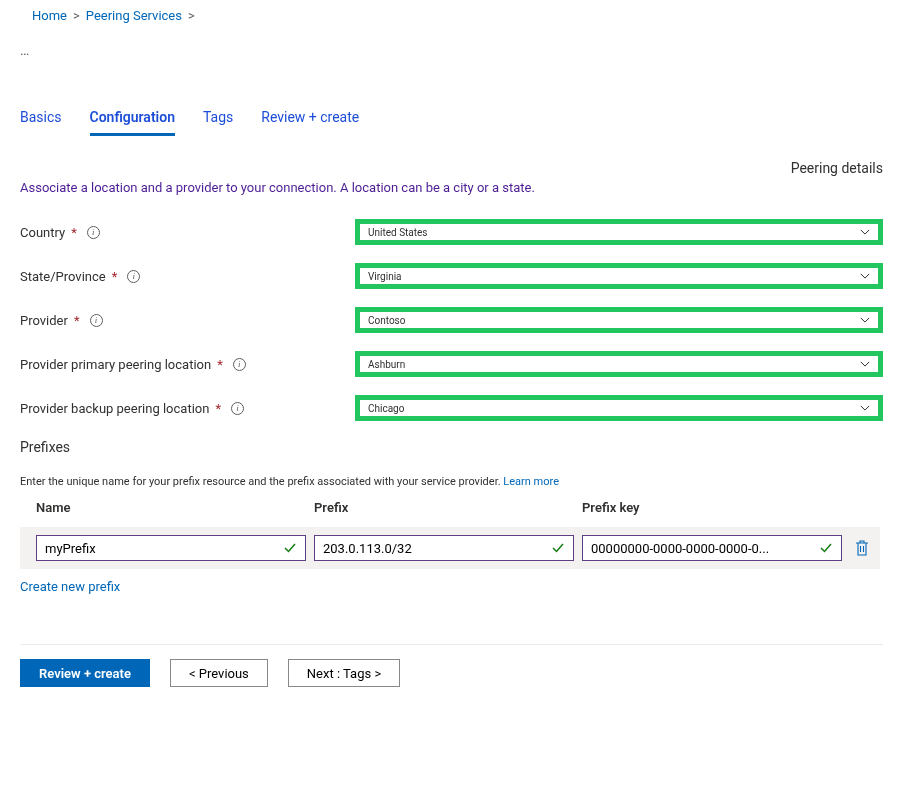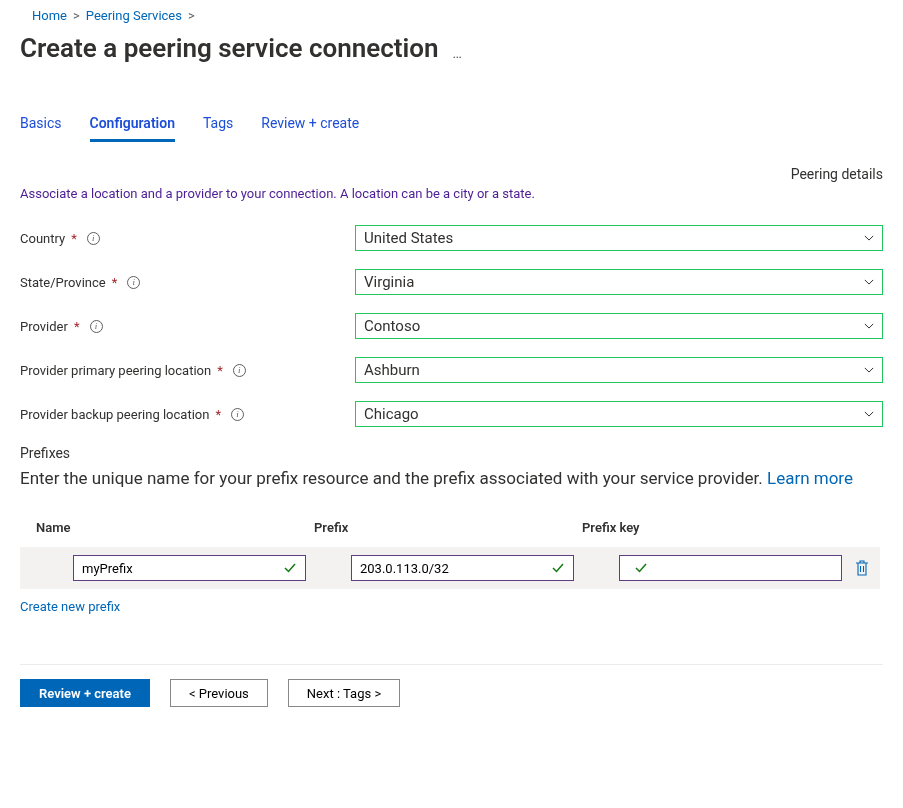--- a/index.html
+++ b/index.html
@@ -47,60 +47,59 @@
     font-size: 9px;
     color: #605e5c;
     margin-left: 6px;
     font-style: italic;
     font-family: Georgia, serif;
     cursor: default;
   }
   .select-box {
     flex: 1;
     height: 26px;
-    border: 1px solid #22c55e;
+    border: 5px solid #22c55e;
     display: flex;
     align-items: center;
     justify-content: space-between;
     padding: 0 8px;
-    font-size: 15px;
+    font-size: 10px;
     cursor: pointer;
     background: #fff;
   }
   .chev {
     width: 10px;
     height: 10px;
   }
 
   
-  .prefixes-title { font-size: 14px; margin-top: 12px; margin-bottom: 7px; }
-  .prefixes-desc { font-size: 17px; margin-bottom: 32px; }
+  .prefixes-title { font-size: 14px; margin-top: 12px; margin-bottom: 20px; }
+  .prefixes-desc { font-size: 11px; margin-bottom: 12px; }
 
   .prefix-table { width: 860px; }
   .prefix-head, .prefix-row {
     display: grid;
     grid-template-columns: 270px 260px 260px 40px;
     gap: 8px;
     align-items: center;
   }
   .prefix-head { padding: 0 16px 12px 16px; font-weight: 600; font-size: 13px; }
   .prefix-row {
     background: #f3f2f1;
     padding: 8px 16px;
   }
   .prefix-input {
     height: 26px;
     border: 1px solid #603e83;
     background: #fff;
     display: flex;
     align-items: center;
-    justify-content: flex-start;
+    justify-content: flex-end;
     padding: 0 8px;
     font-size: 13px;
-    margin-left: 37px;
   }
   .prefix-input input {
     border: none;
     outline: none;
     font-size: 13px;
     font-family: inherit;
     width: 100%;
     padding: 0;
     background: transparent;
   }
@@ -148,21 +147,20 @@
 
 <div class="breadcrumb">
   <a href="#">Home</a>
   <span class="sep">&gt;</span>
   <a href="#">Peering Services</a>
   <span class="sep">&gt;</span>
 </div>
 
 
 <div class="title-row">
-  <h1>Create a peering service connection</h1>
   <span class="more-dots">…</span>
 </div>
 
 
 <div class="tabs">
   <div class="tab">Basics</div>
   <div class="tab active">Configuration</div>
   <div class="tab">Tags</div>
   <div class="tab">Review + create</div>
 </div>
@@ -267,20 +265,21 @@
           <path d="M2 7 L5.5 10.5 L12 3" stroke="#107c10" stroke-width="1.5" fill="none"></path>
         </svg>
     </div>
     <div class="prefix-input">
       <input type="text" value="203.0.113.0/32" style="">
       <svg class="check-icon" width="14" height="14" viewBox="0 0 14 14">
           <path d="M2 7 L5.5 10.5 L12 3" stroke="#107c10" stroke-width="1.5" fill="none"></path>
         </svg>
     </div>
     <div class="prefix-input">
+      <input type="text" value="00000000-0000-0000-0000-0..." style="">
       <svg class="check-icon" width="14" height="14" viewBox="0 0 14 14">
           <path d="M2 7 L5.5 10.5 L12 3" stroke="#107c10" stroke-width="1.5" fill="none"></path>
         </svg>
     </div>
     <div class="trash-btn">
       <svg width="14" height="16" viewBox="0 0 14 16">
         <path d="M1 3 H13 M5 3 V1 H9 V3 M3 3 V15 H11 V3 M5.5 6 V12 M8.5 6 V12" stroke="#0067b8" stroke-width="1.1" fill="none"></path>
       </svg>
     </div>
   </div>

